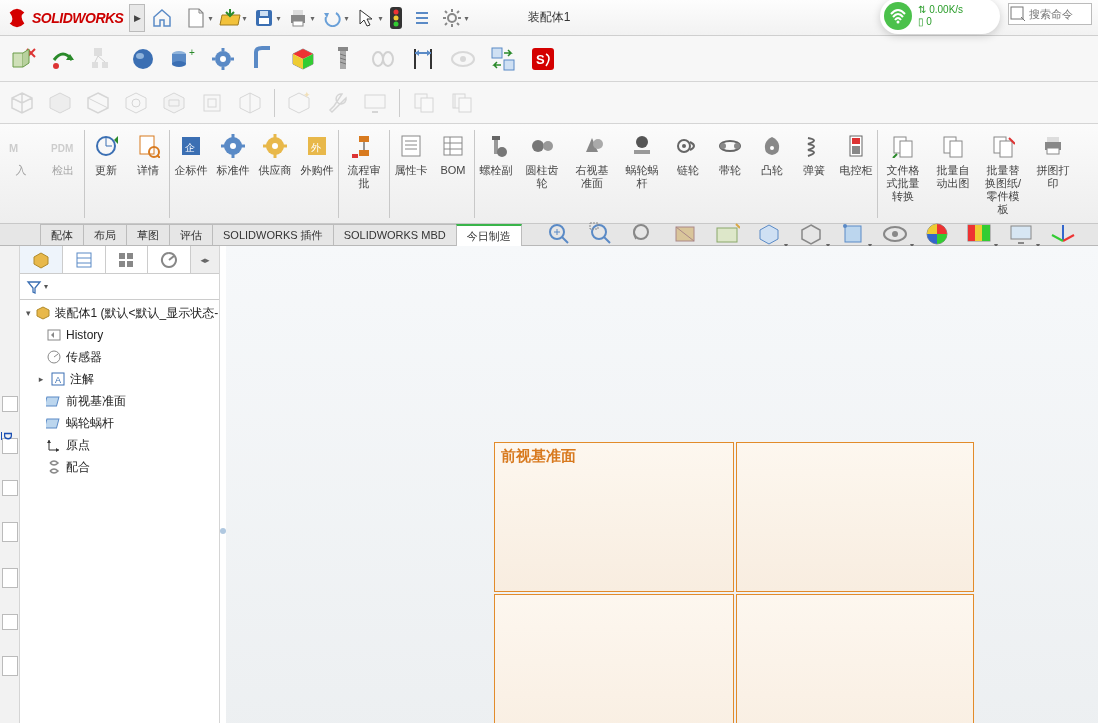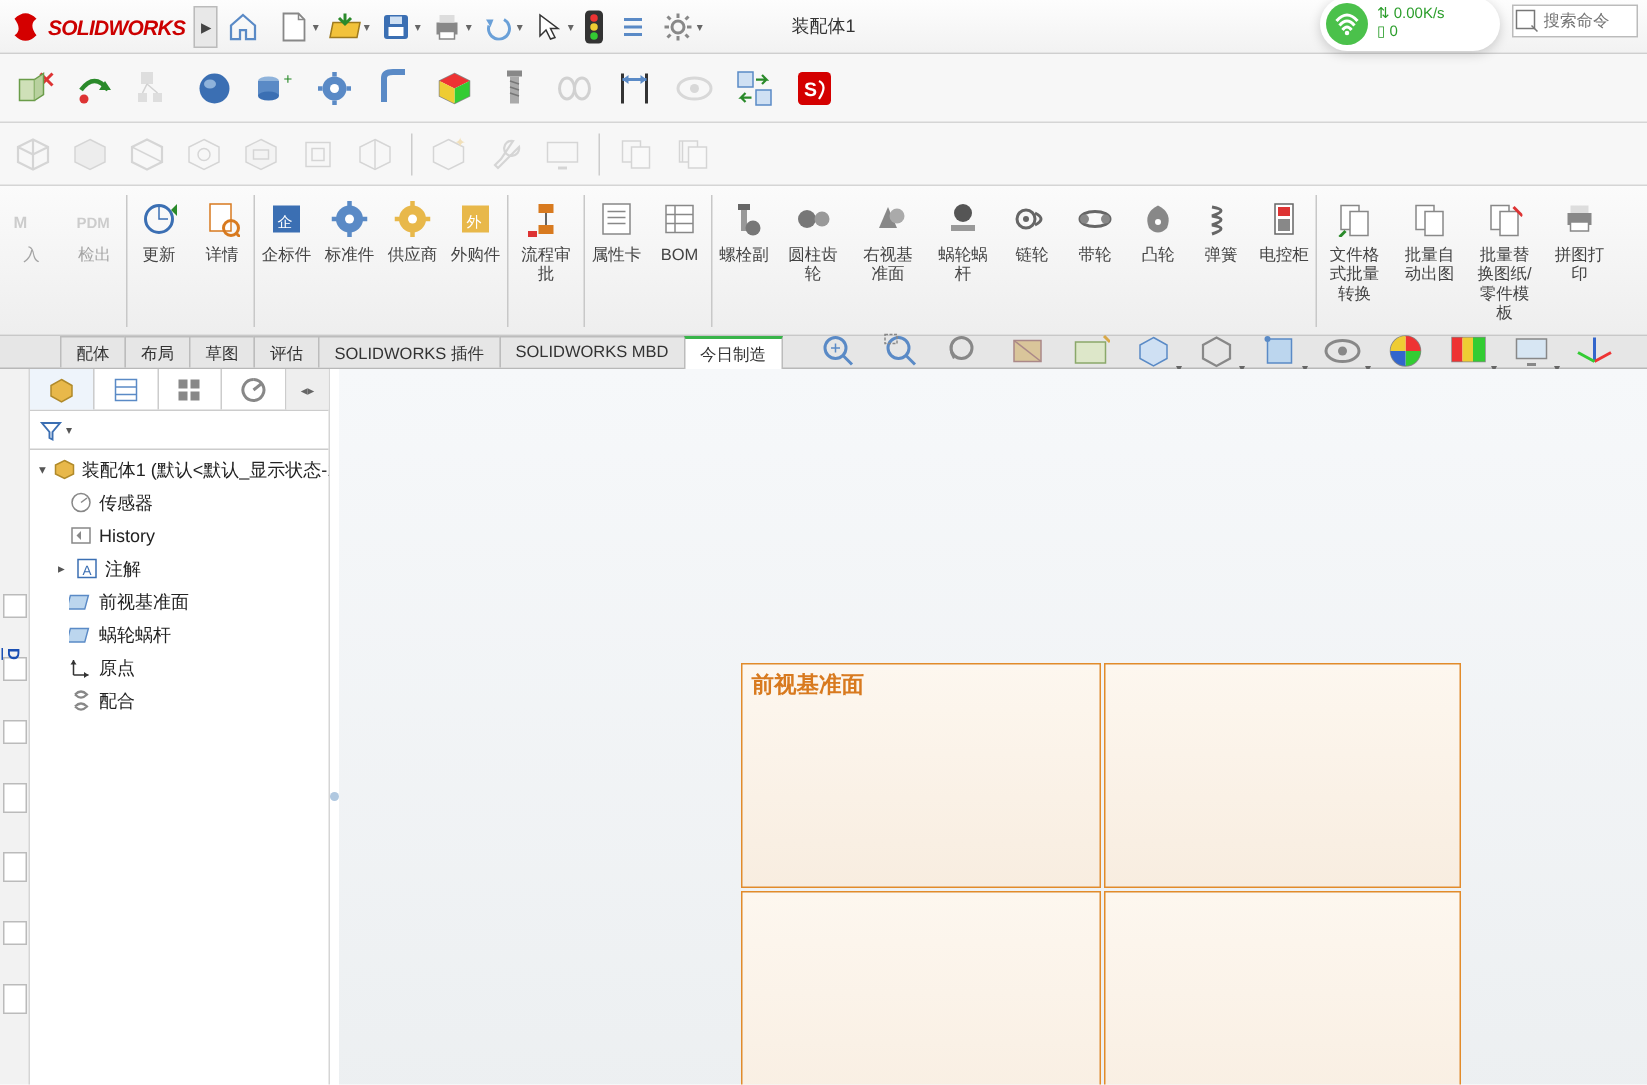--- a/index.html
+++ b/index.html
@@ -798,34 +798,34 @@
             <svg width="16" height="16">
               <path d="M8 2 L14 5 L14 11 L8 14 L2 11 L2 5 Z" fill="#e8b84a" stroke="#b08a2a"></path>
             </svg>
           </span>
         <span>装配体1  (默认&lt;默认_显示状态-1</span>
       </div>
       <div id="tree-children">
           <div class="node lvl1">
             <span class="nic">
               <svg width="16" height="16">
+                <rect x="2" y="3" width="12" height="10" fill="#fff" stroke="#888"></rect>
+                <path d="M5 8 L8 5 L8 11 Z" fill="#888"></path>
+              </svg>
+            </span>
+            <span>History</span>
+          </div>
+          <div class="node lvl1">
+            <span class="nic">
+              <svg width="16" height="16">
                 <circle cx="8" cy="8" r="6" fill="#fff" stroke="#888"></circle>
                 <line x1="8" y1="8" x2="12" y2="5" stroke="#888"></line>
               </svg>
             </span>
             <span>传感器</span>
-          </div>
-          <div class="node lvl1">
-            <span class="nic">
-              <svg width="16" height="16">
-                <rect x="2" y="3" width="12" height="10" fill="#fff" stroke="#888"></rect>
-                <path d="M5 8 L8 5 L8 11 Z" fill="#888"></path>
-              </svg>
-            </span>
-            <span>History</span>
           </div>
           <div class="node lvl1 exp-node">
             <span class="exp">▸</span>
             <span class="nic">
               <svg width="16" height="16">
                 <rect x="2" y="2" width="12" height="12" fill="#fff" stroke="#3b6fb3"></rect>
                 <text x="5" y="12" font-size="9" fill="#3b6fb3">A</text>
               </svg>
             </span>
             <span>注解</span>

